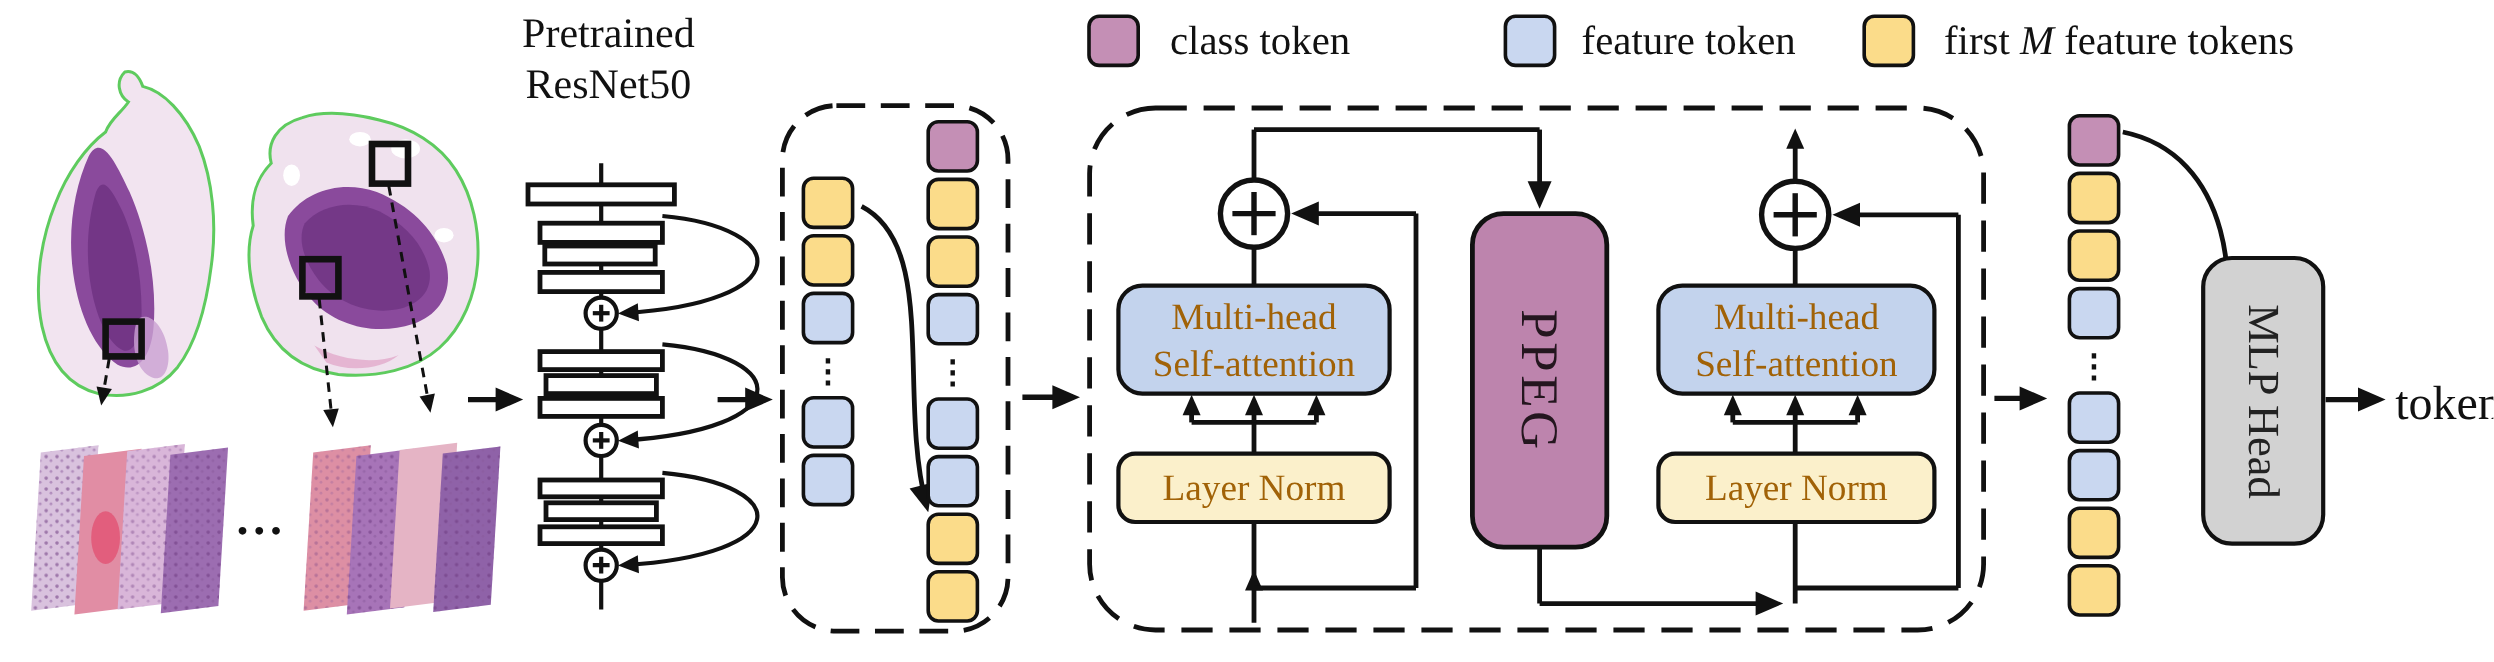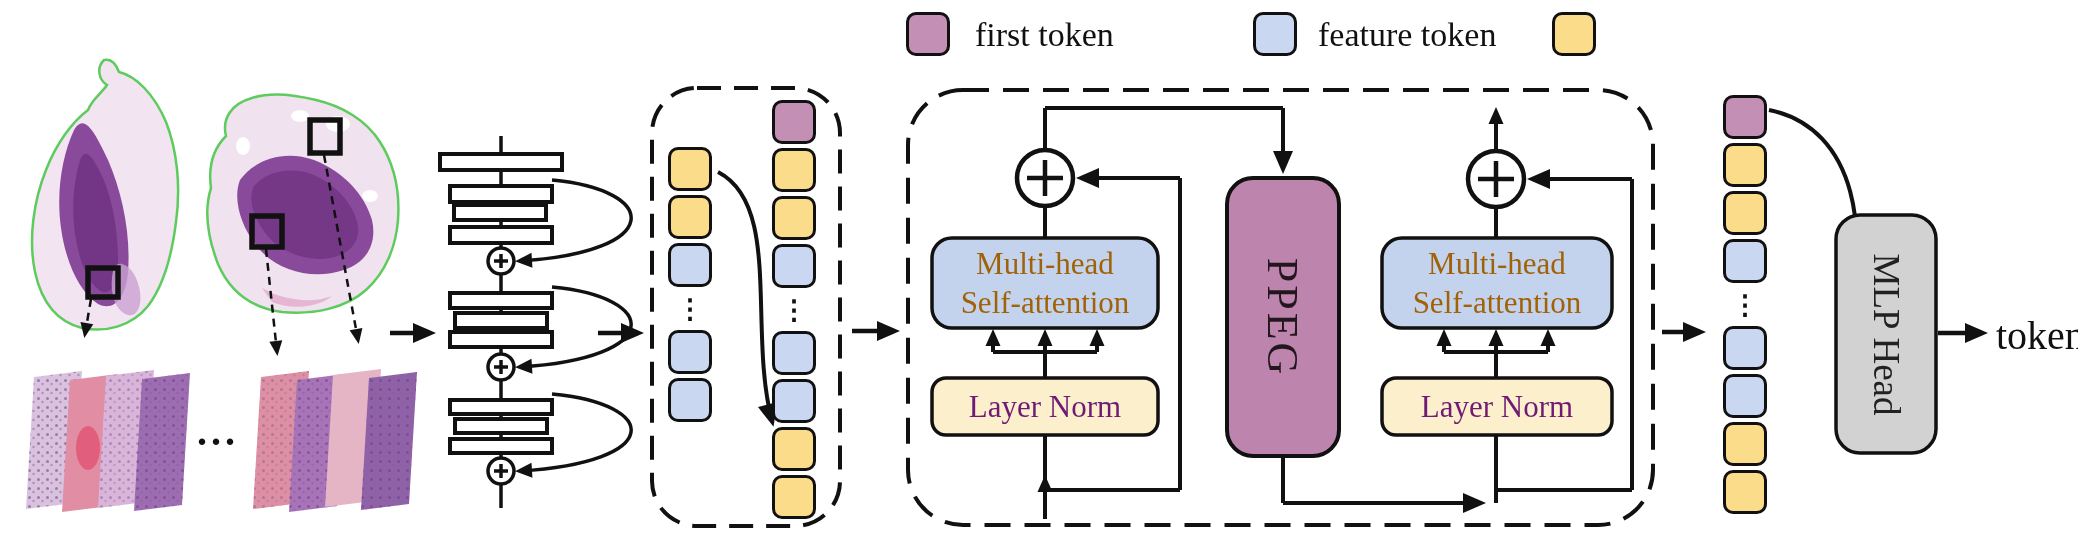--- a/index.html
+++ b/index.html
@@ -9,21 +9,21 @@
   .abs{position:absolute;}
   .title{font-size:35px;line-height:43px;text-align:center;white-space:pre-line;}
   .legend-label{font-size:34px;line-height:46px;white-space:nowrap;}
   .legend-label i{font-style:italic;}
   .token-col{position:absolute;display:flex;flex-direction:column;gap:4px;}
   .tok{width:44px;height:44px;border:3.5px solid #111;border-radius:10px;box-sizing:border-box;}
   .tok.dots{height:35px;border:none;background:none;display:flex;align-items:center;justify-content:center;
             font-size:27px;font-weight:bold;color:#111;}
   .box-label{display:flex;align-items:center;justify-content:center;text-align:center;
              white-space:pre-line;font-size:31px;line-height:39px;color:#a16207;}
-  .ln-label{color:#701a75;}
+  .ln-label{color:#a16207;}
   .vlabel{display:flex;align-items:center;justify-content:center;}
   .vlabel span{transform:rotate(90deg);white-space:nowrap;}
   .ppeg-label span{font-size:44px;letter-spacing:3px;color:#24161f;}
   .mlp-label span{font-size:37px;color:#222;}
   .class-label{font-size:40px;}
   .hdots{font-size:40px;font-weight:bold;letter-spacing:4px;}
 </style>
 </head>
 <body>
 
@@ -200,35 +200,38 @@
   <rect x="932" y="378" width="226" height="57" rx="14" fill="#fbf0cb" stroke="#111" stroke-width="3.5"></rect>
   <rect x="1382" y="238" width="230" height="90" rx="20" fill="#c3d3ed" stroke="#111" stroke-width="3.5"></rect>
   <rect x="1382" y="378" width="230" height="57" rx="14" fill="#fbf0cb" stroke="#111" stroke-width="3.5"></rect>
   <rect x="1227" y="178" width="112" height="278" rx="26" fill="#bd84ad" stroke="#111" stroke-width="4"></rect>
 
   <path d="M1769,110 C1858,128 1872,238 1843,327" fill="none" stroke="#111" stroke-width="4" marker-end="url(#ah)"></path>
 
   <rect x="1836" y="215" width="100" height="238" rx="24" fill="#d2d2d2" stroke="#111" stroke-width="3.5"></rect>
 </svg>
 
+<div class="abs title" style="left:417px;top:6px;width:180px;">Pretrained
+ResNet50</div>
 
 
 <div class="token-col" style="left:906px;top:12px;">
       <div class="tok t-class" style="background: rgb(196, 143, 181);"></div>
     </div>
-<div class="abs legend-label" style="left:975px;top:12px;">first token</div>
+<div class="abs legend-label" style="left:975px;top:12px;">class token</div>
 
 <div class="token-col" style="left:1253px;top:12px;">
       <div class="tok t-feature" style="background: rgb(201, 215, 240);"></div>
     </div>
 <div class="abs legend-label" style="left:1318px;top:12px;">feature token</div>
 
 <div class="token-col" style="left:1552px;top:12px;">
       <div class="tok t-first_m" style="background: rgb(251, 220, 138);"></div>
     </div>
+<div class="abs legend-label" style="left:1620px;top:12px;"><span>first </span><i>M</i><span> feature tokens</span></div>
 
 <div class="abs hdots" style="left:197px;top:408px;">...</div>
 
 <div class="token-col" style="left:668px;top:147px;">
       <div class="tok t-first_m" style="background: rgb(251, 220, 138);"></div>
       <div class="tok t-first_m" style="background: rgb(251, 220, 138);"></div>
       <div class="tok t-feature" style="background: rgb(201, 215, 240);"></div>
       <div class="tok dots">⋮</div>
       <div class="tok t-feature" style="background: rgb(201, 215, 240);"></div>
       <div class="tok t-feature" style="background: rgb(201, 215, 240);"></div>

